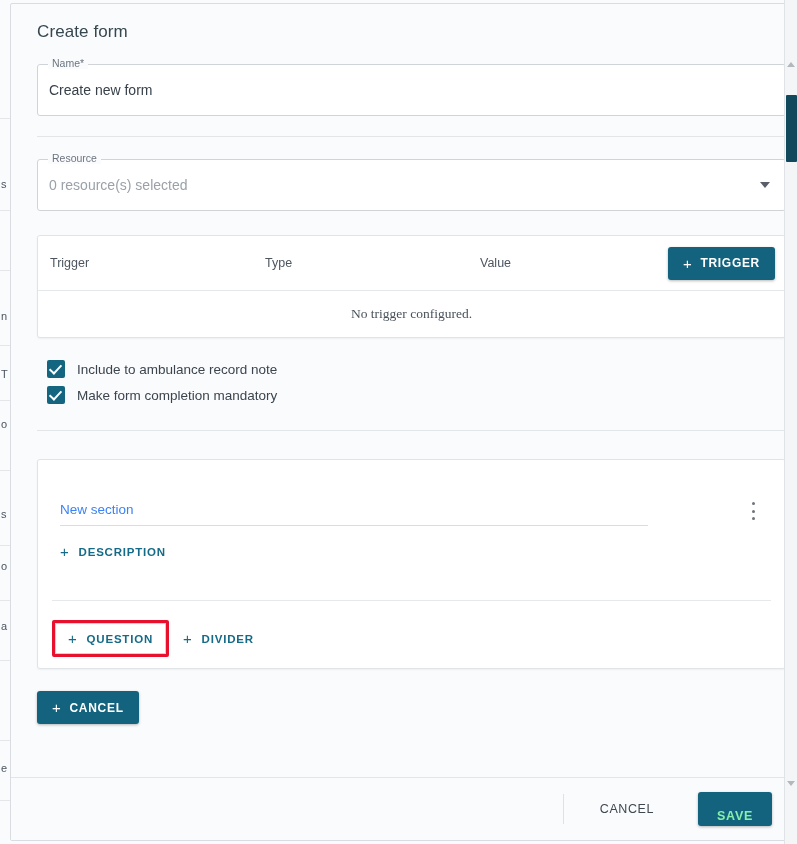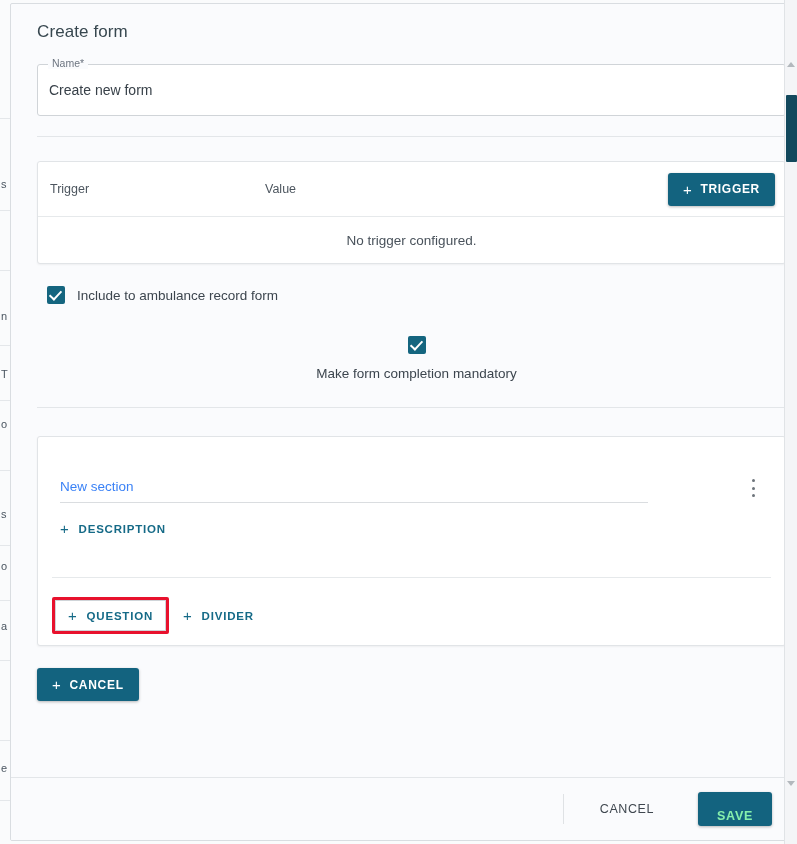--- a/index.html
+++ b/index.html
@@ -180,31 +180,32 @@
   .btn-teal .plus { font-size: 15px; font-weight: 400; line-height: 1; }
 
   .table-sep { height: 1px; background: #e6e9eb; }
   .table-empty {
     height: 46px;
     display: flex;
     align-items: center;
     justify-content: center;
     font-size: 13.5px;
     color: #49525b;
+    font-family: Liberation Serif, serif;
   }
 
   
   .check-row {
     display: flex;
     align-items: center;
     gap: 12px;
     margin-top: 22px;
     padding-left: 10px;
   }
-  .check-row.second { margin-top: 32px; flex-direction: column; }
+  .check-row.second { margin-top: 8px; }
   .checkbox {
     width: 18px; height: 18px;
     background: #14657f;
     border-radius: 2px;
     position: relative;
     flex: none;
     cursor: pointer;
   }
   .checkbox::after {
     content: "";
@@ -443,37 +444,44 @@
     <div class="content">
 
       <div class="field">
         <div class="field-outline"></div>
         <div class="field-notch">Name*</div>
         <input class="field-value" value="Create new form" style="">
       </div>
 
       <div class="hr"></div>
 
+      <div class="field">
+        <div class="field-outline"></div>
+        <div class="field-notch">Resource</div>
+        <div class="field-value placeholder">0 resource(s) selected</div>
+        <div class="select-caret"></div>
+      </div>
 
       <div class="table-card">
         <div class="table-head">
           <div class="th th-trigger">Trigger</div>
+          <div class="th th-type">Type</div>
           <div class="th th-value">Value</div>
           <button class="btn-teal">
             <span class="plus">+</span>
             <span>TRIGGER</span>
           </button>
         </div>
         <div class="table-sep"></div>
         <div class="table-empty">No trigger configured.</div>
       </div>
 
       <div class="check-row">
         <div class="checkbox"></div>
-        <div class="check-label">Include to ambulance record form</div>
+        <div class="check-label">Include to ambulance record note</div>
       </div>
 
       <div class="check-row second">
         <div class="checkbox"></div>
         <div class="check-label">Make form completion mandatory</div>
       </div>
 
       <div class="hr" style="margin-top:26px"></div>
 
       <div class="section-card">

